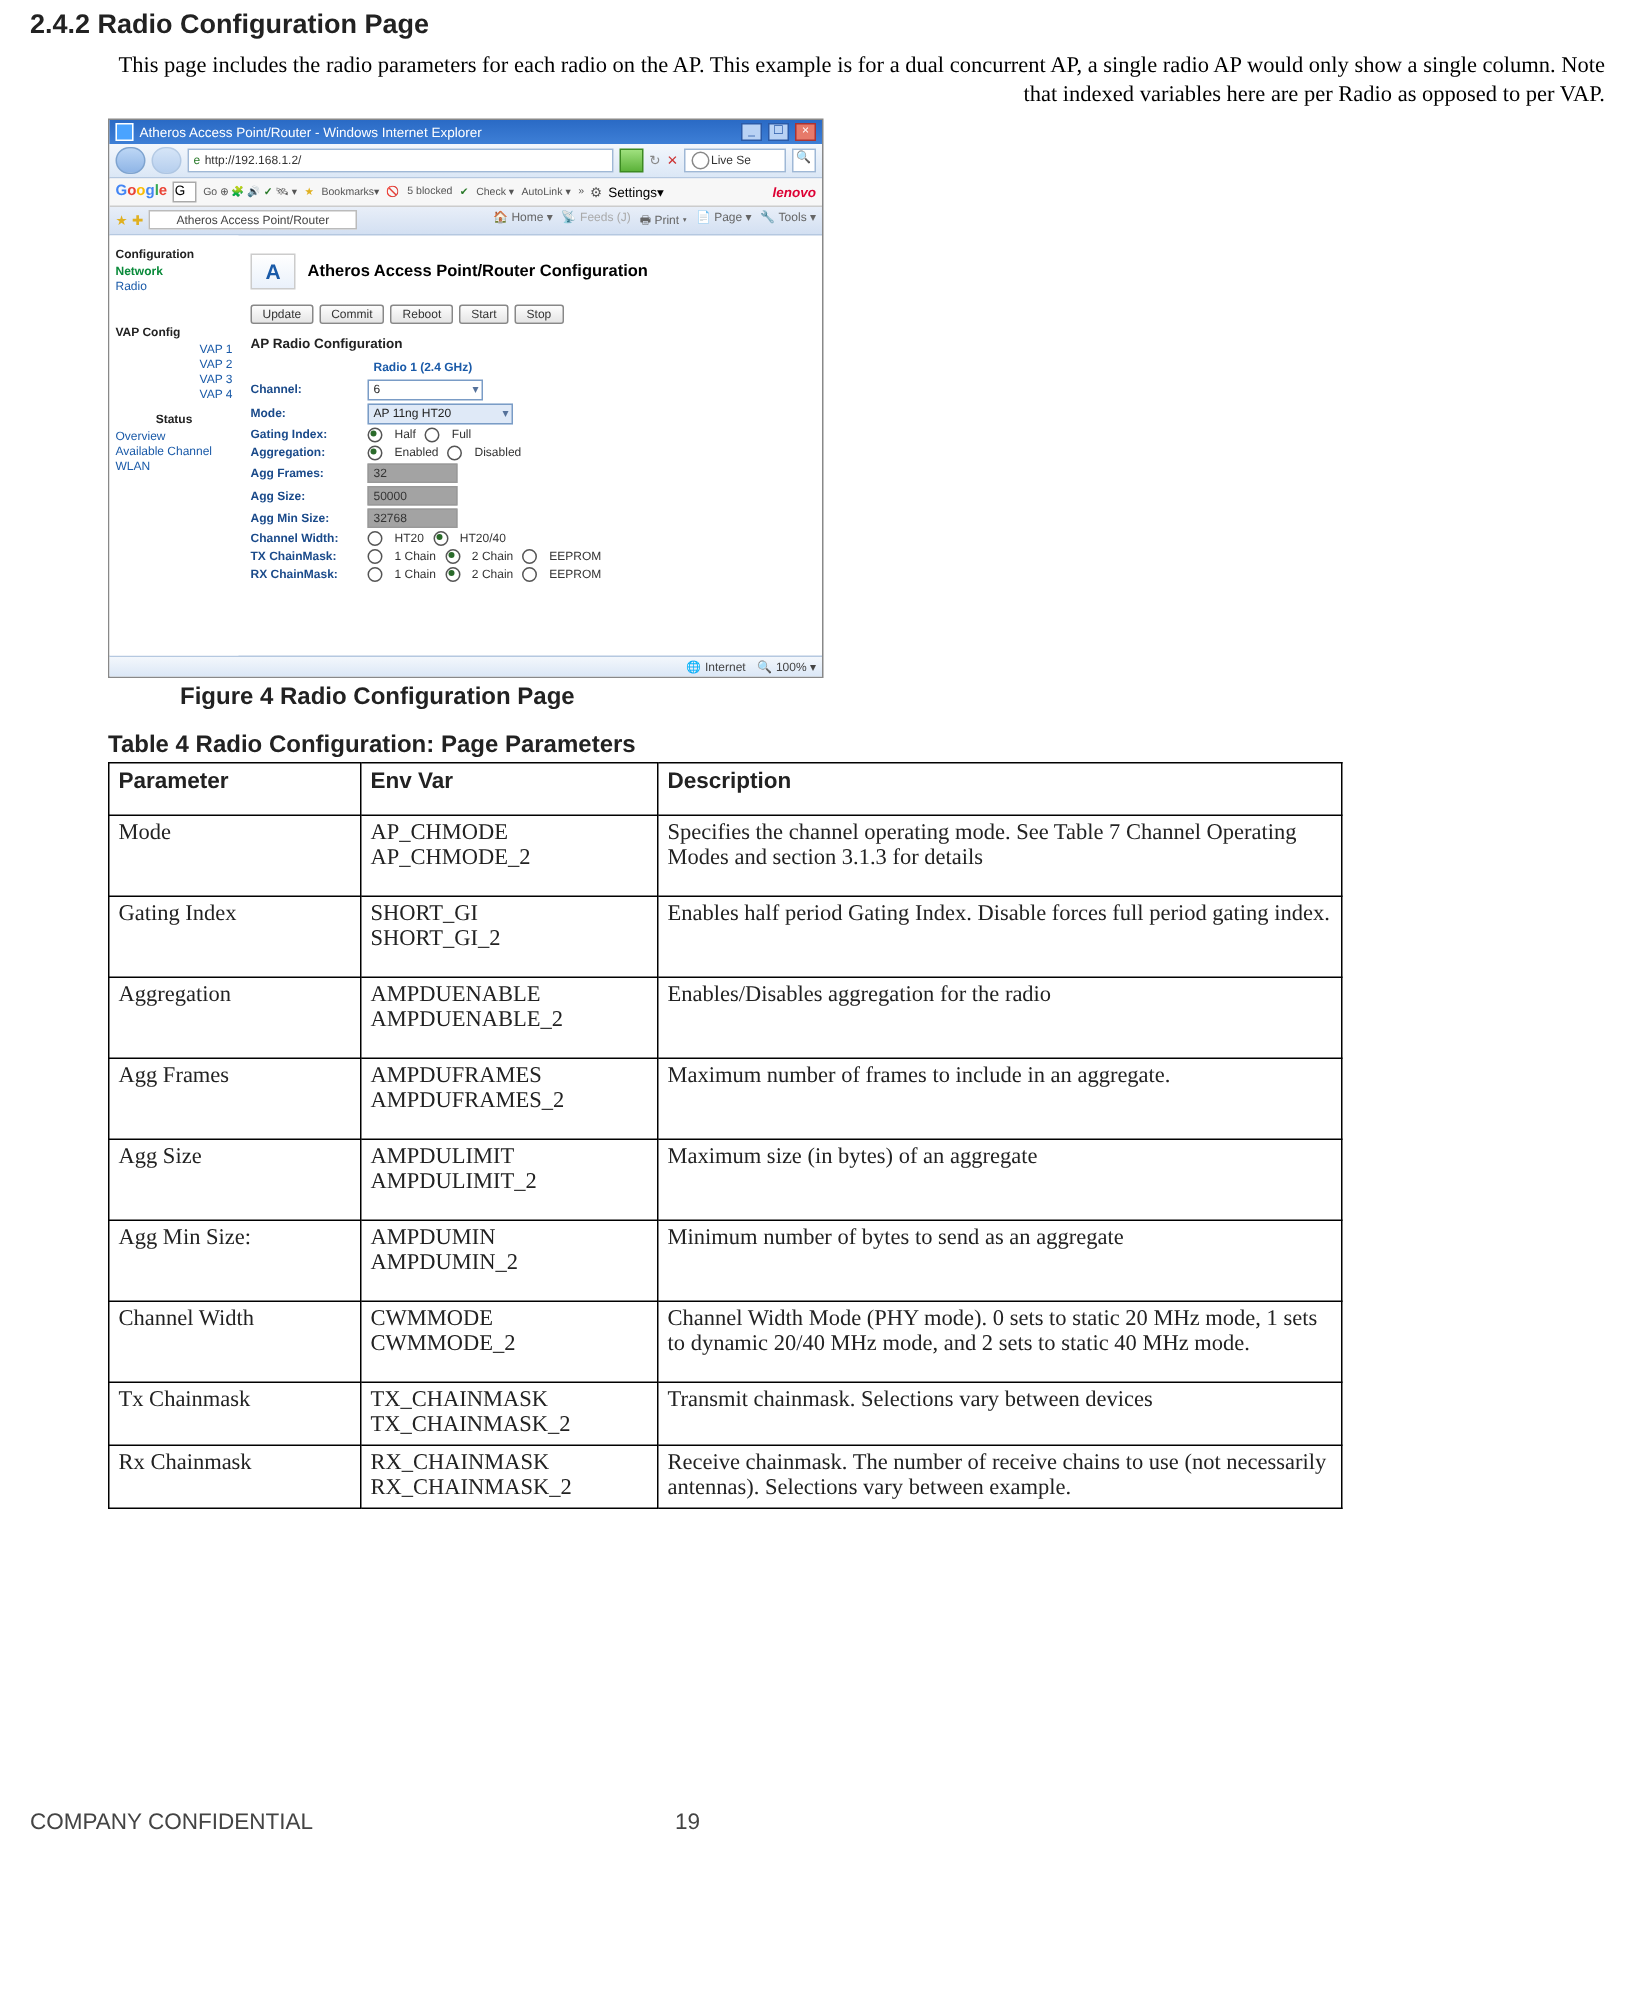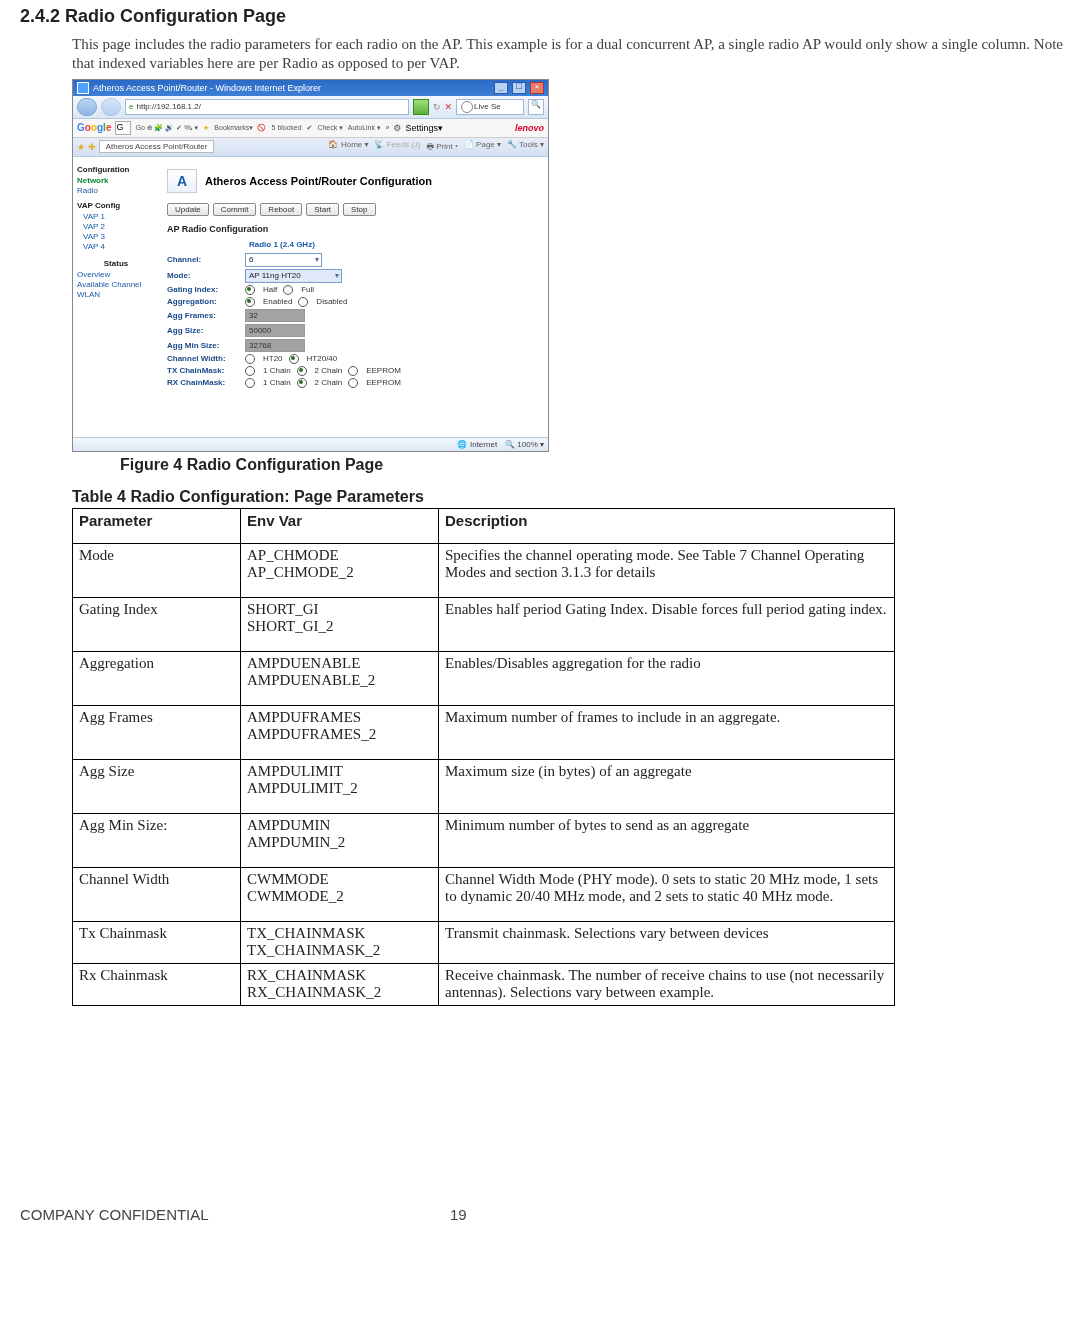--- a/index.html
+++ b/index.html
@@ -12,22 +12,23 @@
     }
     .section-heading {
       font-family: Arial, sans-serif;
       font-weight: bold;
       font-size: 18px;
       color: #222;
       margin: 6px 0 8px 0;
     }
     .para {
       margin: 4px 0 6px 52px;
-      color: #404040;
+      color: #000000;
       line-height: 1.25;
+      text-align: right;
     }
     .figure-box {
       margin: 6px 0 4px 52px;
     }
     .figure-caption {
       font-family: Arial, sans-serif;
       font-weight: bold;
       font-size: 16px;
       color: #222;
       margin: 4px 0 14px 100px;
@@ -118,21 +119,21 @@
     .lenovo { color:#d03; font-weight:bold; font-style:italic; font-size:9px; margin-left:auto;}
     .tabbar { display:flex; align-items:center; background:linear-gradient(#e8eef8,#d3e0f2); padding:2px 4px; border-bottom:1px solid #b5c8e0; font-size:8px; color:#444; }
     .tabbar-left { display:flex; align-items:center; gap:3px; }
     .tabbar-right { margin-left:auto; display:flex; gap:6px; color:#666; }
     .fav { color:#e0b020; font-size:9px; }
     .content-area { display:flex; min-height:280px; }
     .sidebar { width:78px; padding:4px; background:#fff; font-size:8px; }
     .sidebar-heading { font-weight:bold; color:#222; margin:4px 0 2px 0; }
     .sidebar-link { color:#1a5aa8; cursor:default; margin:1px 0; }
     .sidebar-link.active { color:#0a8a3a; font-weight:bold; }
-    .sidebar-link.sub { margin-left:6px; color:#1a5aa8; }
+    .sidebar-link.sub { margin-left:6px; color:#1a5aa8;text-align:right; }
     .mainpane { flex:1; padding:6px 8px; }
     .brand-row { display:flex; align-items:center; gap:8px; margin:6px 0 10px 0; }
     .brand-logo { width:28px; height:22px; border:1px solid #ccc; display:flex; align-items:center; justify-content:center; color:#1a5aa8; font-weight:bold; font-size:14px; background:linear-gradient(#fff,#eaf1fb);}
     .brand-text { font-weight:bold; font-size:11px; color:#000; }
     .btnrow { display:flex; gap:4px; margin:4px 0 8px 0; }
     .btn { border:1px solid #888; background:linear-gradient(#fdfdfd,#e5e5e5); padding:1px 7px; font-size:8px; color:#333; border-radius:2px;}
     .subhead { font-weight:bold; color:#222; font-size:9px; margin:6px 0; }
     .radio-col-h { color:#1a5aa8; font-weight:bold; font-size:8px; margin-left:82px; margin-bottom:4px;}
     .cfg-row { display:flex; align-items:center; margin:2px 0; font-size:8px; }
     .cfg-label { width:78px; font-weight:bold; color:#1a4a8a; }
@@ -196,36 +197,36 @@
         <span>»</span>
       </span>
       <span class="settings">⚙</span>
         <span>Settings▾</span>
       <span class="lenovo">lenovo</span>
     </div>
     <div class="tabbar">
       <span class="tabbar-left">
         <span class="fav">★</span>
         <span class="fav">✚</span>
-        <span style="background:#fff;border:1px solid #bbb;padding:1px 6px;">Atheros Access Point/Router</span>
+        <span style="background:#fff;border:1px solid #bbb;padding:1px 18px;">Atheros Access Point/Router</span>
       </span>
       <span class="tabbar-right">
         <span>🏠 <span>Home  ▾</span></span>
         <span style="color:#aaa;">📡 <span>Feeds (J)</span></span>
         <span>🖶 <span>Print  ▾</span></span>
         <span>📄 <span>Page ▾</span></span>
         <span>🔧 <span>Tools ▾</span></span>
       </span>
     </div>
     <div class="content-area">
       <div class="sidebar">
         <div class="sidebar-heading">Configuration</div>
         <div class="sidebar-link active">Network</div>
         <div class="sidebar-link">Radio</div>
-        <div class="sidebar-heading" style="margin-top:6px;">VAP Config</div>
+        <div class="sidebar-heading" style="margin-top:22px;">VAP Config</div>
         <div class="sidebar-link sub">VAP 1</div>
         <div class="sidebar-link sub">VAP 2</div>
         <div class="sidebar-link sub">VAP 3</div>
         <div class="sidebar-link sub">VAP 4</div>
         <div class="sidebar-heading" style="margin-top:8px;text-align:center;">Status</div>
         <div class="sidebar-link">Overview</div>
         <div class="sidebar-link">Available Channel</div>
         <div class="sidebar-link">WLAN</div>
       </div>
       <div class="mainpane">

